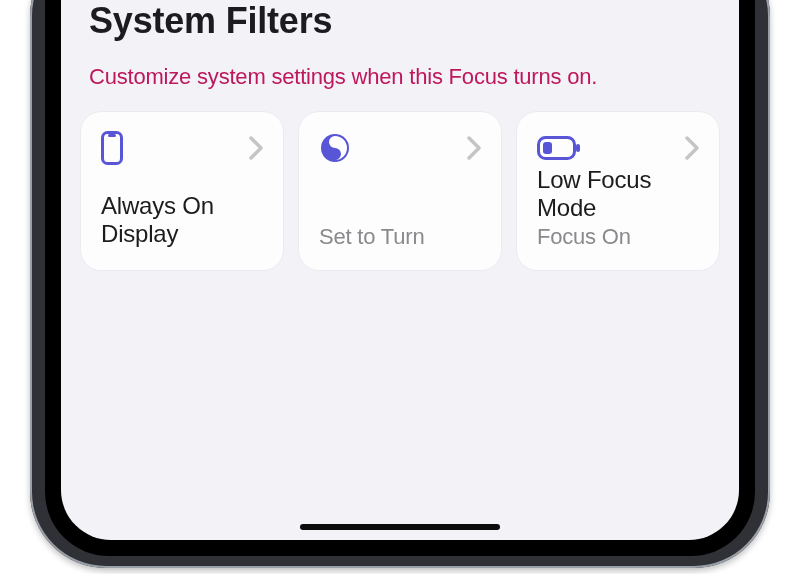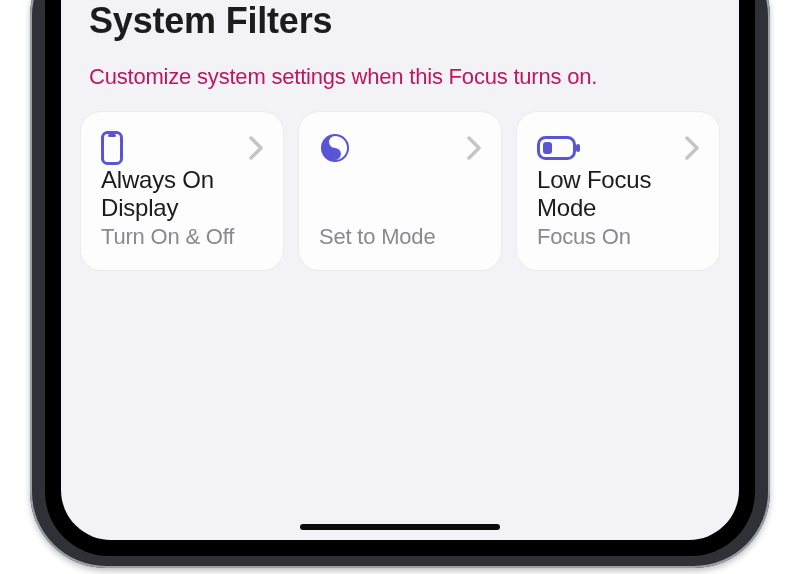--- a/index.html
+++ b/index.html
@@ -177,39 +177,38 @@
               </svg>
             </span>
             <span class="chevron">
               <svg width="14" height="24" viewBox="0 0 14 24">
                 <path d="M2 2 L12 12 L2 22" fill="none" stroke="#c5c5c8" stroke-width="3.5" stroke-linecap="round" stroke-linejoin="round"></path>
               </svg>
             </span>
           </div>
           <div class="card-spacer"></div>
           <div class="card-title">Always On Display</div>
-          <div class="card-subtitle">Turn On &amp; Off</div>
         </div>
 
         <div class="card">
           <div class="card-top">
             <span class="icon-slot">
               <svg width="32" height="32" viewBox="0 0 32 32">
                 <circle cx="16" cy="16" r="14" fill="#5856d6"></circle>
                 <path d="M16 4 A12 12 0 0 1 16 28 A6 6 0 0 0 16 16 A6 6 0 0 1 16 4 Z" fill="#ffffff"></path>
               </svg>
             </span>
             <span class="chevron">
               <svg width="14" height="24" viewBox="0 0 14 24">
                 <path d="M2 2 L12 12 L2 22" fill="none" stroke="#c5c5c8" stroke-width="3.5" stroke-linecap="round" stroke-linejoin="round"></path>
               </svg>
             </span>
           </div>
           <div class="card-spacer"></div>
-          <div class="card-subtitle">Set to Mode</div>
+          <div class="card-subtitle">Set to Turn</div>
         </div>
 
         <div class="card">
           <div class="card-top">
             <span class="icon-slot">
               <svg width="44" height="24" viewBox="0 0 44 24">
                 <rect x="1.5" y="1.5" width="36" height="21" rx="7" ry="7" fill="none" stroke="#5856d6" stroke-width="3"></rect>
                 <rect x="6" y="6" width="9" height="12" rx="3" fill="#5856d6"></rect>
                 <rect x="39" y="8" width="4" height="8" rx="2" fill="#5856d6"></rect>
               </svg>

